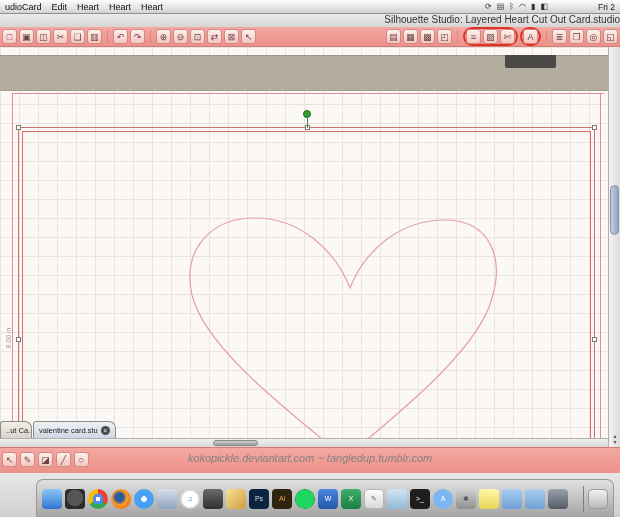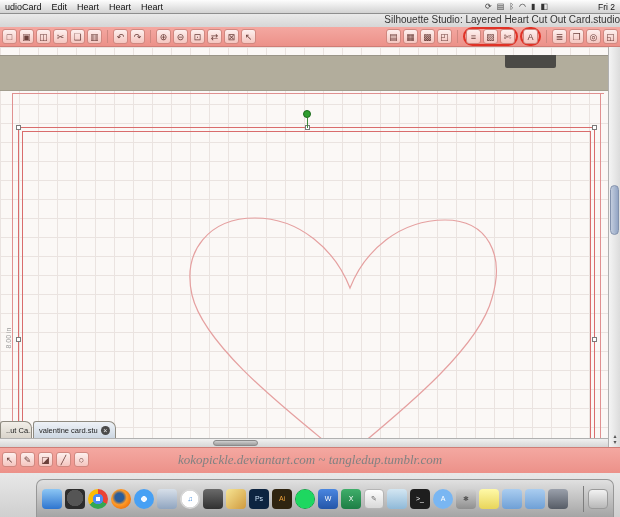--- a/index.html
+++ b/index.html
@@ -80,21 +80,21 @@
     border-radius:3px 7px 0 0; overflow:hidden; white-space:nowrap; }
   .doctab .close { min-width:9px; height:9px; border-radius:50%; background:#4a4a4a; color:#eee;
     font-size:7px; line-height:9px; text-align:center; }
 
   
   .bottombar { position:absolute; top:447px; left:0; width:620px; height:26px;
     background:linear-gradient(var(--toolbar-pink,#f4a8a1),#ec9189);
     border-top:1px solid #cf7d76; z-index:11; }
   .bottom-tools { position:absolute; left:2px; top:4px; display:flex; gap:3px; }
   .watermark { position:absolute; left:0; top:4px; width:620px; text-align:center;
-    font-family:Liberation Serif, serif; font-style:italic; font-size:13px; color:#828282; }
+    font-family:Liberation Sans, sans-serif; font-style:italic; font-size:11px; color:#828282; }
 
   
   .desktop { position:absolute; top:473px; left:0; width:620px; height:44px;
     background:linear-gradient(#e8e8e8,#cfcfcf); }
   .dock { position:absolute; left:36px; top:479px; width:578px; height:38px;
     background:linear-gradient(rgba(224,224,224,.95),rgba(162,162,162,.95));
     border:1px solid #979797; border-bottom:none; border-radius:7px 7px 0 0;
     display:flex; align-items:center; padding:0 5px; z-index:20; }
   .dock-icons { display:flex; gap:3px; align-items:center; flex:1; }
   .dock-icon { width:20px; height:20px; border-radius:4px; flex:0 0 auto;

